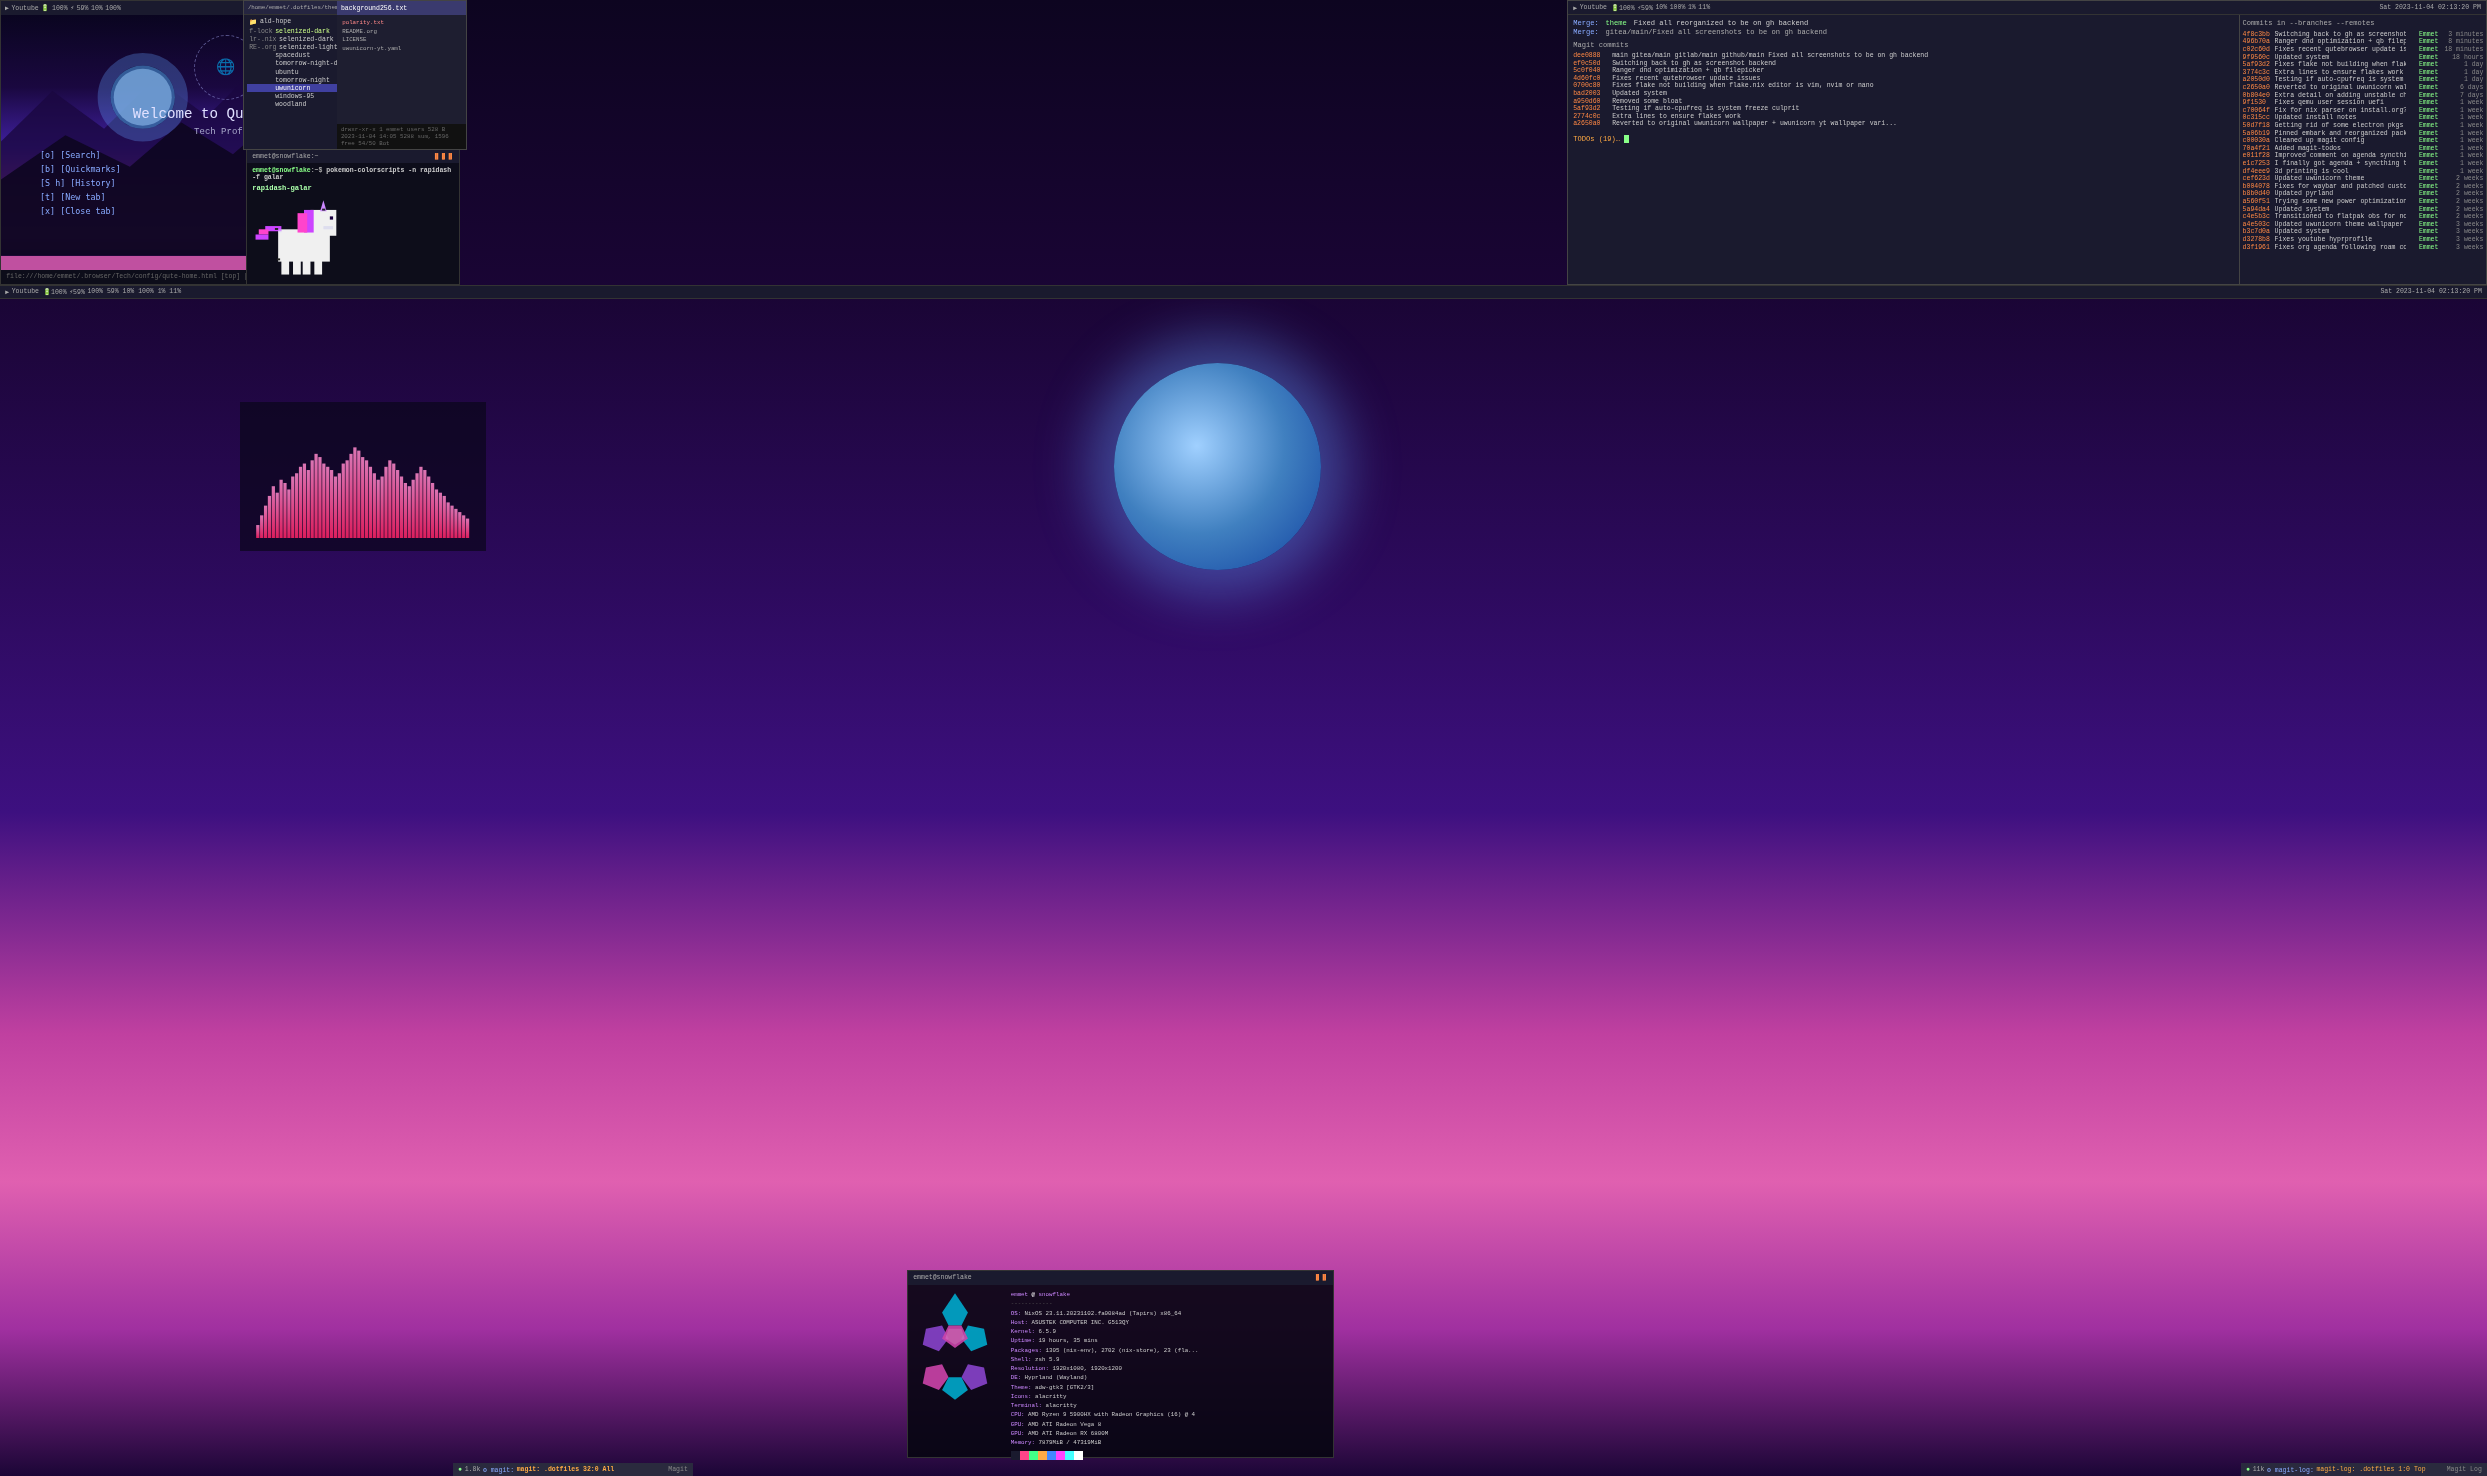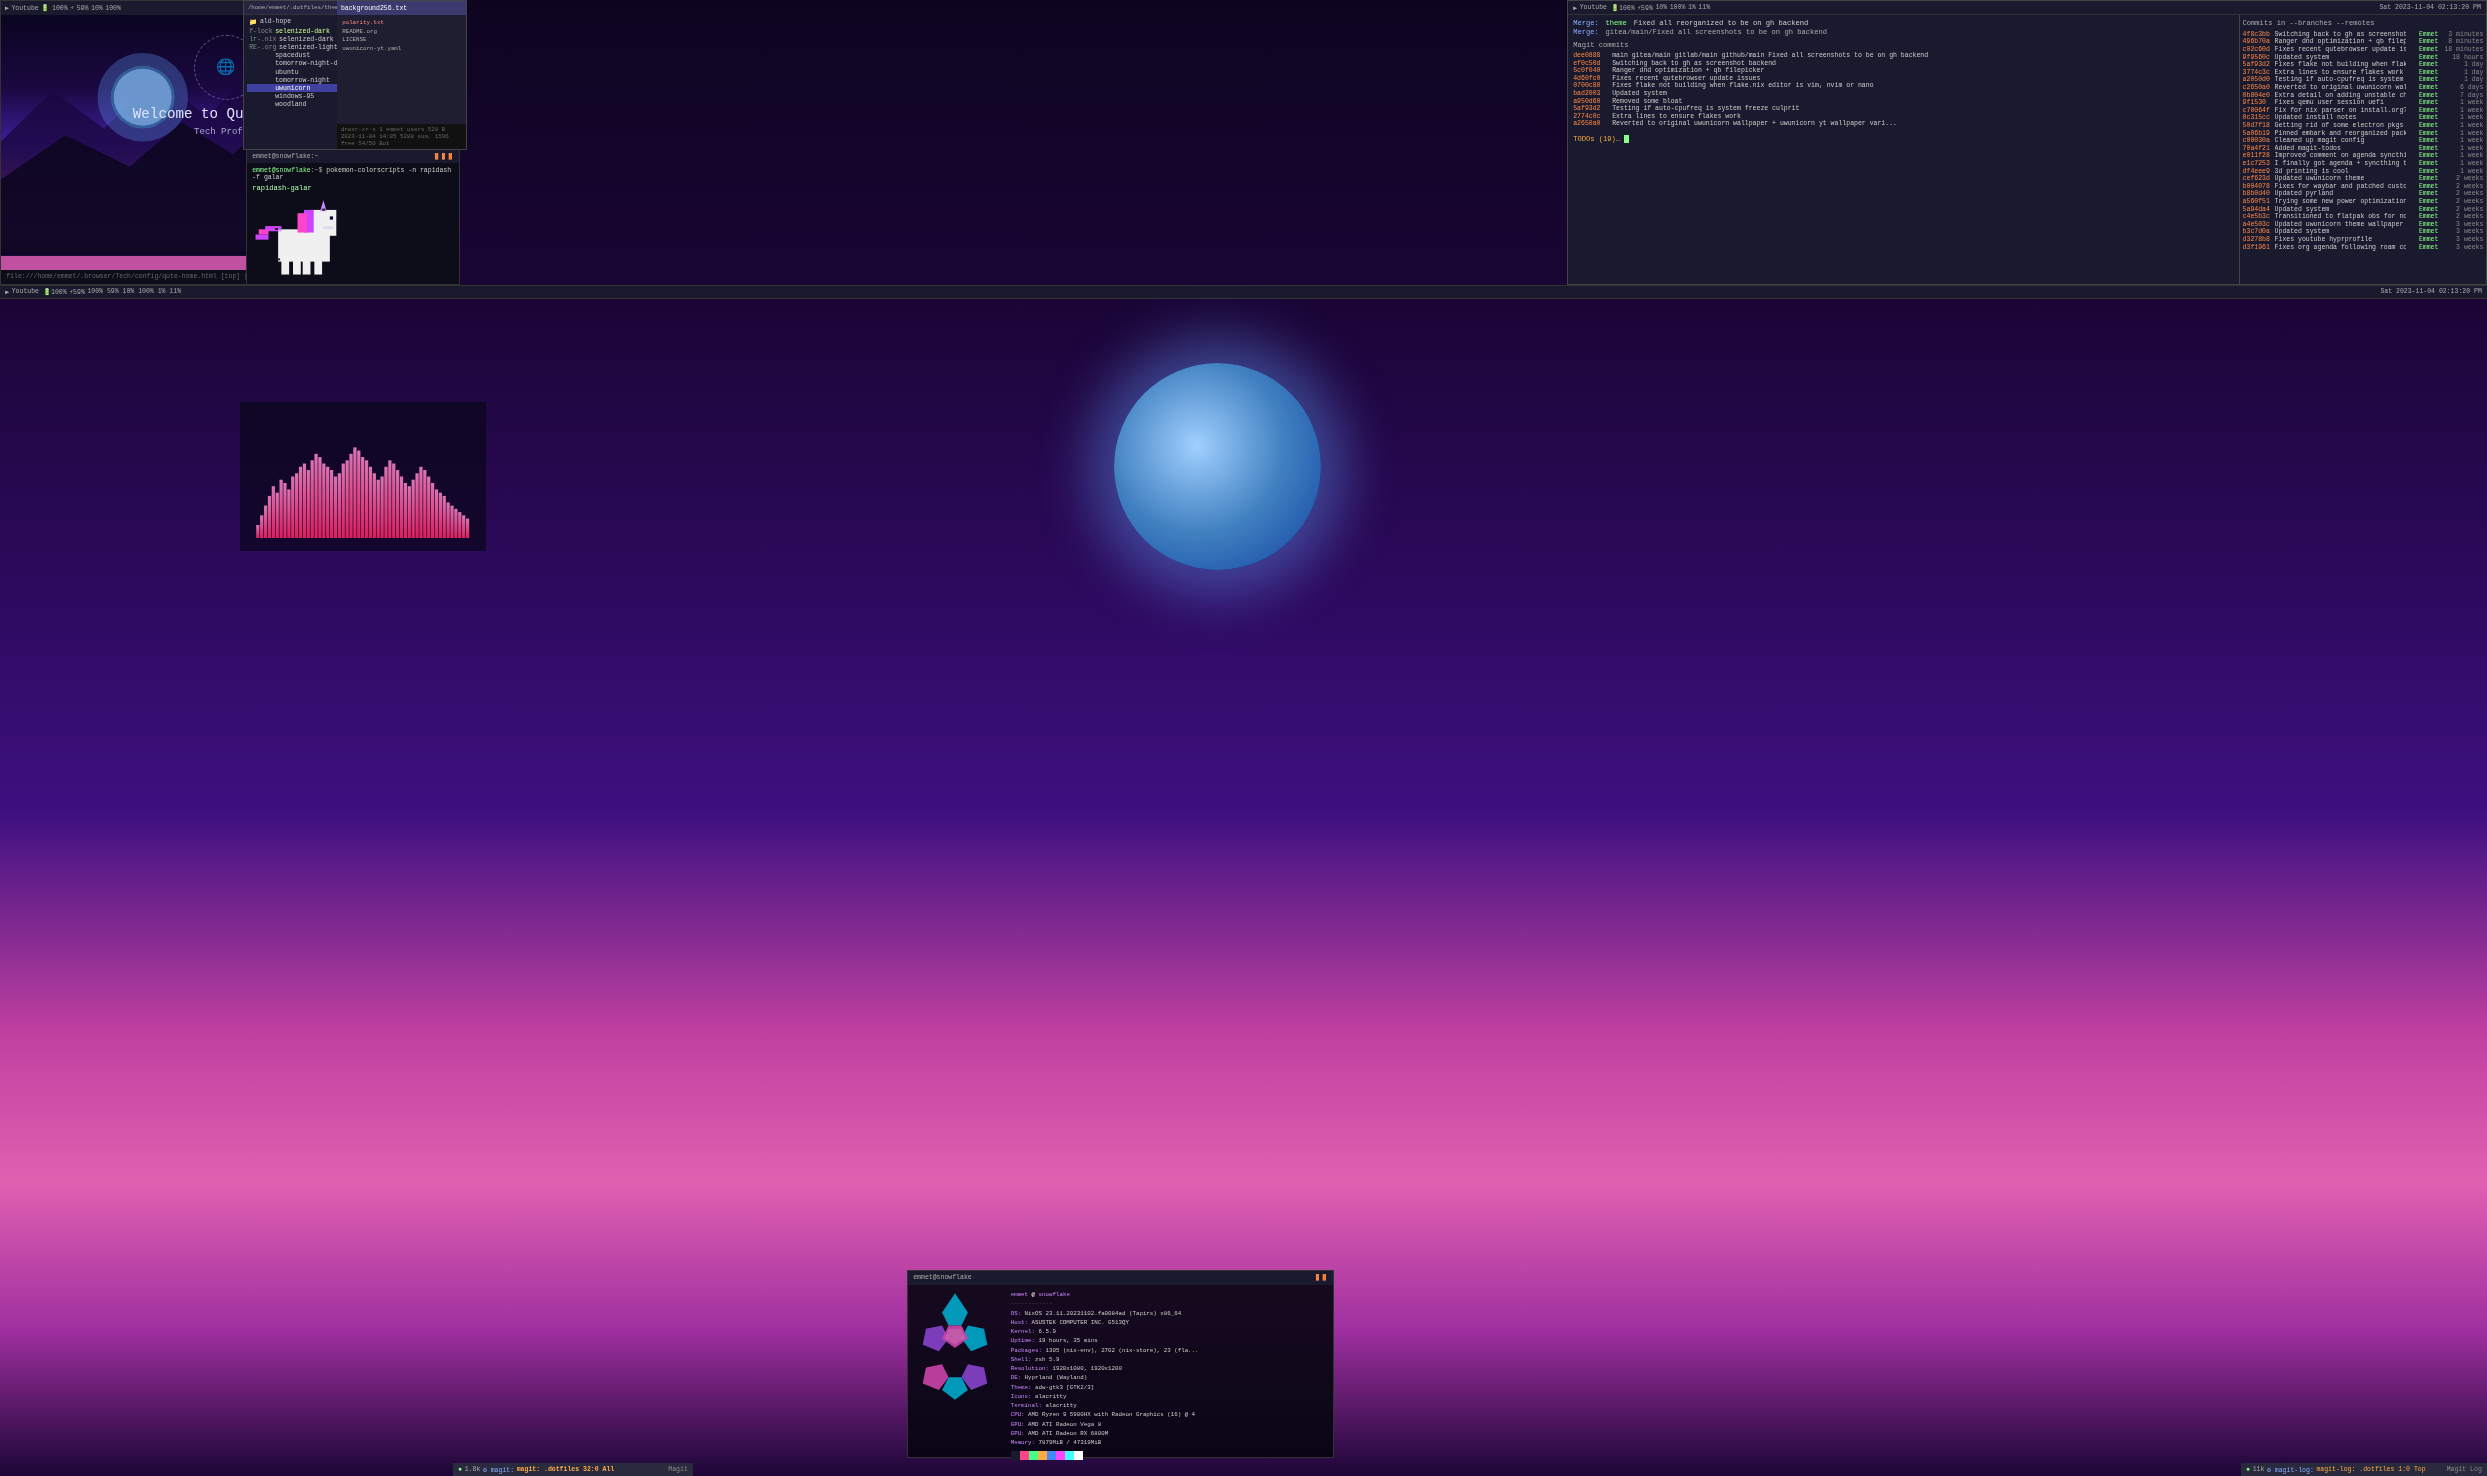--- a/index.html
+++ b/index.html
@@ -195,20 +195,21 @@
       align-items: center;
       padding: 0 5.2px;
       font-size: 6.5px;
       color: #aaa;
     }
 
     .terminal-content {
       padding: 3.9px 5.2px;
       font-size: 6.5px;
       color: #ccc;
+      font-weight: bold;
     }
 
     
     .lower-half {
       position: absolute;
       top: 285px; left: 0; right: 0;
       height: 1192px;
       z-index: 5;
     }
 
@@ -351,20 +352,27 @@
       <circle cx="220" cy="130" r="45" fill="#a0d0ff" opacity="0.5"></circle>
     </svg>
 
     <div style="position:absolute;top:19.4px;left:0;right:0;text-align:center;color:#ccccee;">
 
       <div style="width:65px;height:65px;border:1.3px dashed #8888cc;border-radius:50%;margin:0 auto 6.5px;display:flex;align-items:center;justify-content:center;opacity:0.6;">
         <span style="font-size:15.5px;color:#aaaadd;">🌐</span>
       </div>
       <div class="qb-title">Welcome to Qutebrowser</div>
       <div class="qb-subtitle">Tech Profile</div>
+      <div style="text-align:left;padding:0 39px;">
+        <div class="qb-menu-item">[o] [Search]</div>
+        <div class="qb-menu-item">[b] [Quickmarks]</div>
+        <div class="qb-menu-item">[S h] [History]</div>
+        <div class="qb-menu-item">[t] [New tab]</div>
+        <div class="qb-menu-item">[x] [Close tab]</div>
+      </div>
     </div>
   </div>
 
   <div class="qb-bottom-bar">
     <span>file:///home/emmet/.browser/Tech/config/qute-home.html [top] [1/1]</span>
   </div>
 </div>
 
 <div style="position:absolute;top:0;left:243px;width:220px;height:150px;background:#1a1a2e;border:0.6px solid #444;z-index:15;">
   <div class="file-panel-header">

